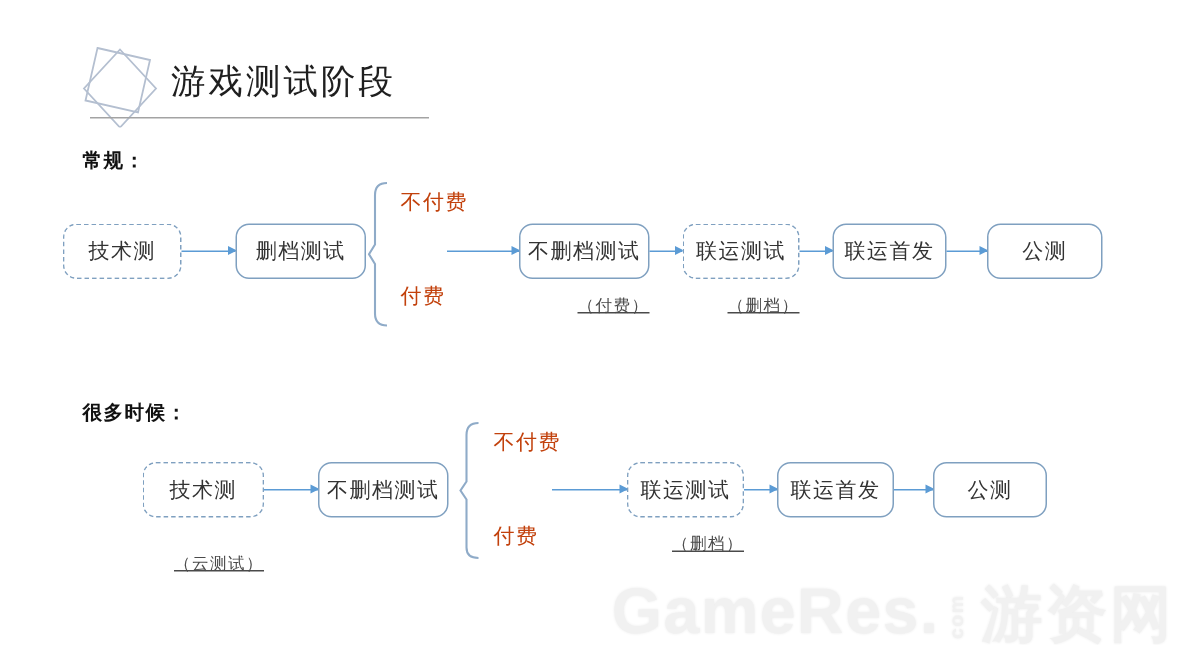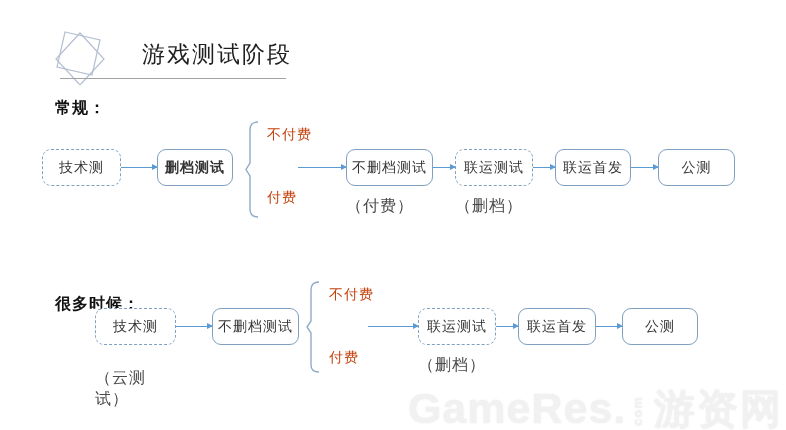--- a/index.html
+++ b/index.html
@@ -3,28 +3,28 @@
 <meta charset="utf-8">
 <style>
   html,body{margin:0;padding:0;}
   body{
     width:786px;height:430px;background:#ffffff;position:relative;overflow:hidden;
     font-family:"Liberation Sans","DejaVu Sans",sans-serif;
   }
   
   .title{
     position:absolute;left:114px;top:39px;font-size:23px;color:#1f1f1f;
-    letter-spacing:2px;font-weight:500;margin-left:28px;
+    letter-spacing:2px;font-weight:500;
   }
   .title-underline{
     position:absolute;left:60px;top:78px;width:226px;height:1px;background:#a3a3a3;
   }
   
   .section-label{
-    position:absolute;font-size:16px;font-weight:bold;color:#111;letter-spacing:1px;
+    position:absolute;font-size:13px;font-weight:bold;color:#111;letter-spacing:1px;
   }
   
   .box{
     position:absolute;height:37px;border:1.4px solid #7fa0c0;border-radius:9px;
     background:#fff;display:flex;align-items:center;justify-content:center;
     font-size:14px;color:#333;letter-spacing:1px;box-sizing:border-box;
   }
   .box.dashed{border-style:dashed;}
   
   .arrow{
@@ -32,21 +32,21 @@
   }
   .arrow::after{
     content:"";position:absolute;right:-1px;top:-4.2px;width:0;height:0;
     border-left:6px solid #5b9bd5;border-top:3.5px solid transparent;border-bottom:3.5px solid transparent;
   }
   
   .branch-label{
     position:absolute;font-size:14px;color:#c2410c;letter-spacing:1px;
   }
   .note{
-    position:absolute;font-size:16px;color:#4a4a4a;text-align:left;letter-spacing:1px;
+    position:absolute;font-size:11px;color:#4a4a4a;text-align:right;letter-spacing:1px;text-decoration:underline;
   }
   .brace{position:absolute;}
   .icon-svg{position:absolute;}
   
   .watermark{
     position:absolute;right:3px;bottom:1px;display:flex;align-items:flex-end;
     color:#f1f1f1;text-shadow:0 0 2px #eaeaea;font-weight:bold;line-height:0.95;
     user-select:none;
   }
   .wm-brand{font-size:43px;letter-spacing:1px;}
@@ -67,21 +67,21 @@
 <div class="title">游戏测试阶段</div>
 <div class="title-underline"></div>
 
 <div class="section-label" style="left:55px;top:98px;">常规：</div>
 
 <div class="box dashed" style="left:42px;top:149px;width:79px;">
   <span>技术测</span>
 </div>
 <div class="arrow" style="left:121px;top:167px;width:36px;"></div>
 
-<div class="box" style="left:157px;top:149px;width:76px;font-weight:bold;">
+<div class="box" style="left:157px;top:149px;width:87px;">
   <span>删档测试</span>
 </div>
 
 <svg class="brace" style="left:245px;top:121px;" width="14" height="97" viewBox="0 0 14 97">
   <path d="M13,1 Q5,1 5,9 L5,42 L1,48.5 L5,55 L5,88 Q5,96 13,96" fill="none" stroke="#8fabc8" stroke-width="1.4"></path>
 </svg>
 <div class="branch-label" style="left:267px;top:126px;">不付费</div>
 <div class="branch-label" style="left:267px;top:189px;">付费</div>
 <div class="arrow" style="left:298px;top:167px;width:48px;"></div>
 
@@ -99,21 +99,21 @@
 
 <div class="box" style="left:555px;top:149px;width:76px;">
   <span>联运首发</span>
 </div>
 <div class="arrow" style="left:631px;top:167px;width:27px;"></div>
 
 <div class="box" style="left:658px;top:149px;width:77px;">
   <span>公测</span>
 </div>
 
-<div class="section-label" style="left:55px;top:266px;margin-top:28px;">很多时候：</div>
+<div class="section-label" style="left:55px;top:266px;">很多时候：</div>
 
 <div class="box dashed" style="left:95px;top:308px;width:81px;">
   <span>技术测</span>
 </div>
 <div class="note" style="left:95px;top:368px;width:81px;">（云测试）</div>
 <div class="arrow" style="left:176px;top:326px;width:36px;"></div>
 
 <div class="box" style="left:212px;top:308px;width:87px;">
   <span>不删档测试</span>
 </div>

